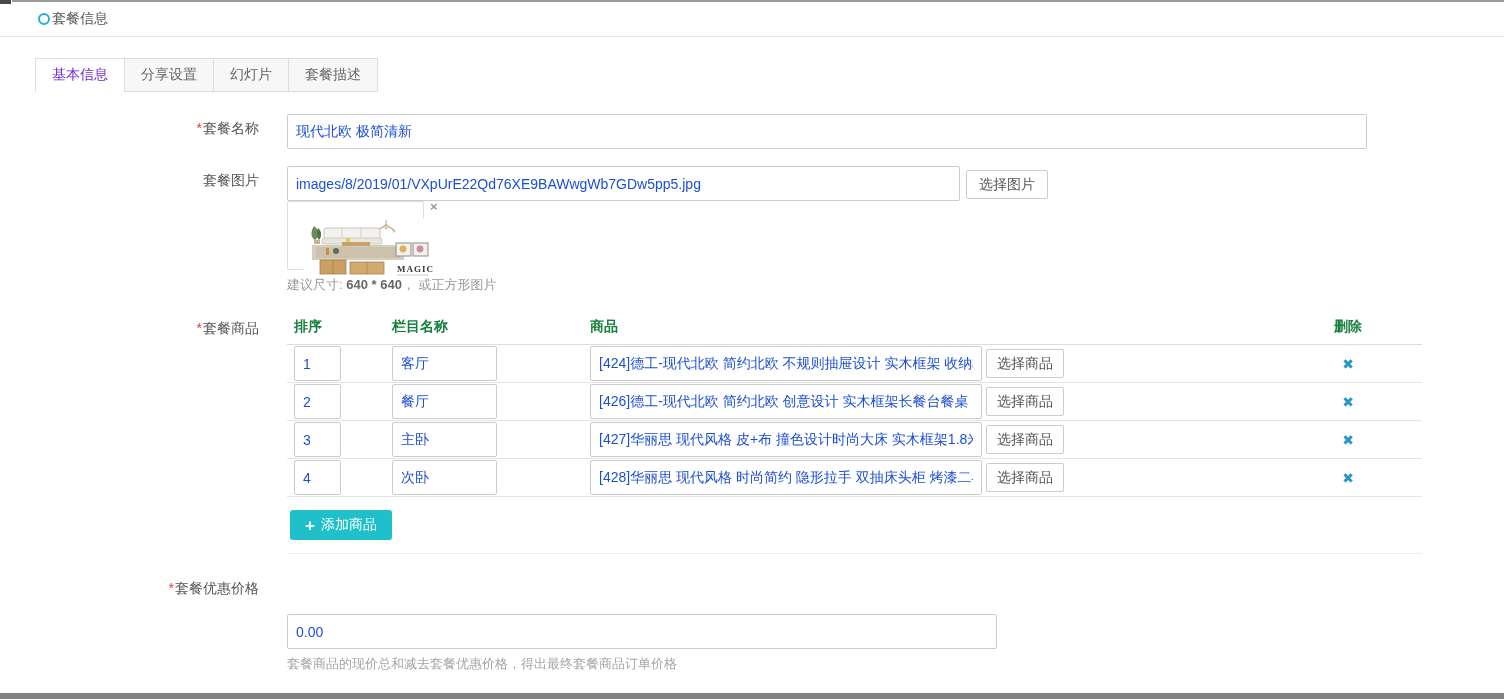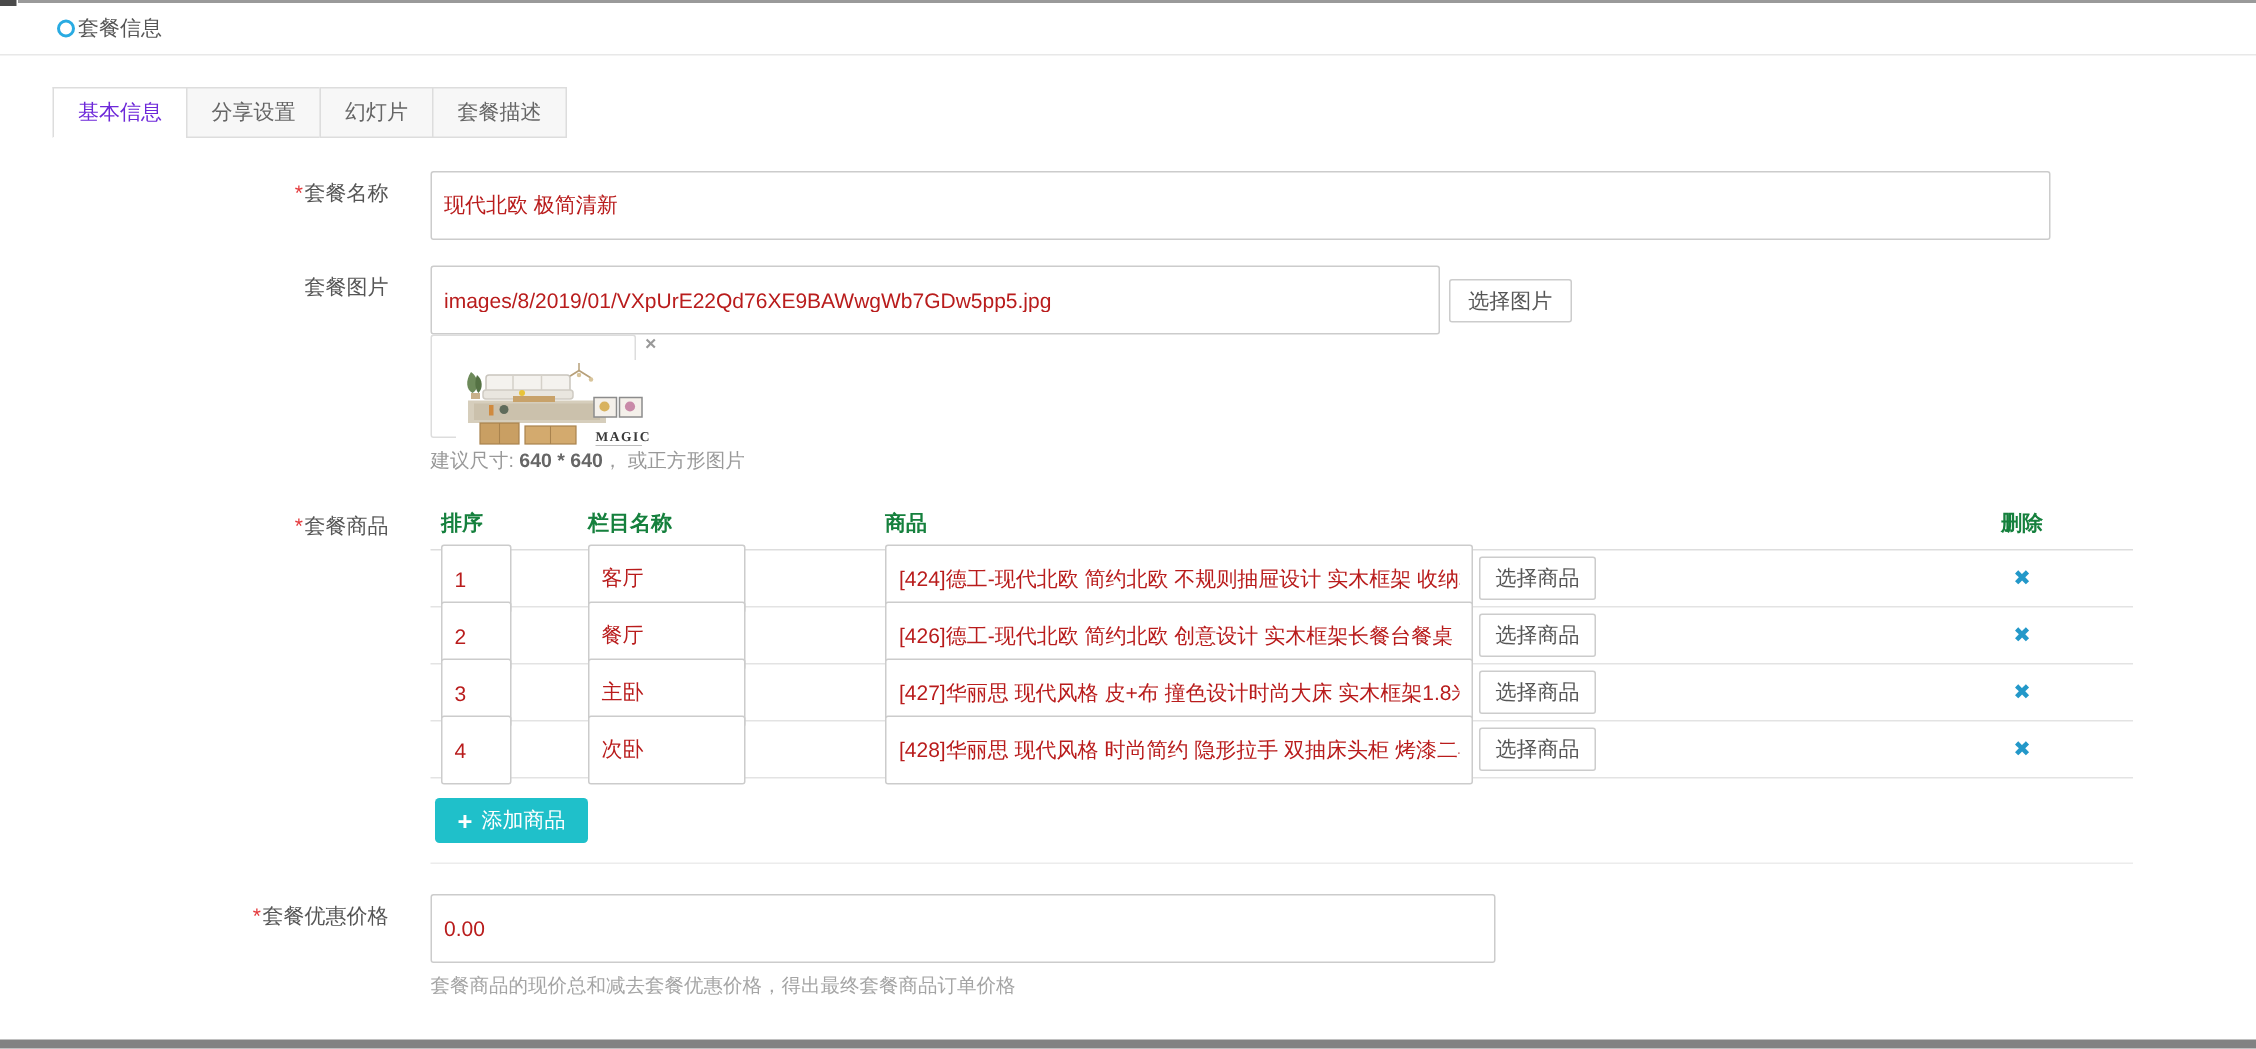--- a/index.html
+++ b/index.html
@@ -22,25 +22,25 @@
   .tab:first-child { margin-left:0; }
   .tab.active { background:#fff; border-bottom-color:#fff; color:#6d28d9; }
 
   
   .form { margin-top:22px; }
   .form-row { display:flex; align-items:flex-start; margin-bottom:17px; }
   .form-label { width:287px; min-width:287px; text-align:right; padding-right:28px; line-height:29px; color:#555; }
   .req { color:#e4393c; margin-right:1px; }
   .controls { flex:1; }
 
-  input[type=text] { border:1px solid #ccc; height:46px; padding:0 8px; font-size:14px; color:#b91c1c;
+  input[type=text] { border:1px solid #ccc; height:35px; padding:0 8px; font-size:14px; color:#1d4ed8;
     font-family:"Liberation Sans","DejaVu Sans",sans-serif; background:#fff; border-radius:2px; }
   .input-name { width:1080px; }
   .input-path { width:673px; }
-  .input-price { width:710px; color:#555; }
+  .input-price { width:710px; color:#555;margin-top:40px; }
 
   .btn-plain { display:inline-block; height:29px; line-height:27px; padding:0 12px; background:#fff;
     border:1px solid #ccc; border-radius:2px; color:#555; font-size:14px; cursor:pointer; }
   .img-btn { margin-left:2px; }
 
   
   .thumb-wrap { display:flex; align-items:flex-start; margin:-6px 0 0 0; }
   .thumb-box { width:137px; height:69px; border:1px solid #ddd; border-radius:2px; background:#fff; padding:16px; }
   .thumb-close { color:#999; font-size:13px; font-weight:bold; margin-left:6px; line-height:12px; cursor:pointer; }
   .size-tip { margin-top:6px; color:#999; font-size:13px; }

